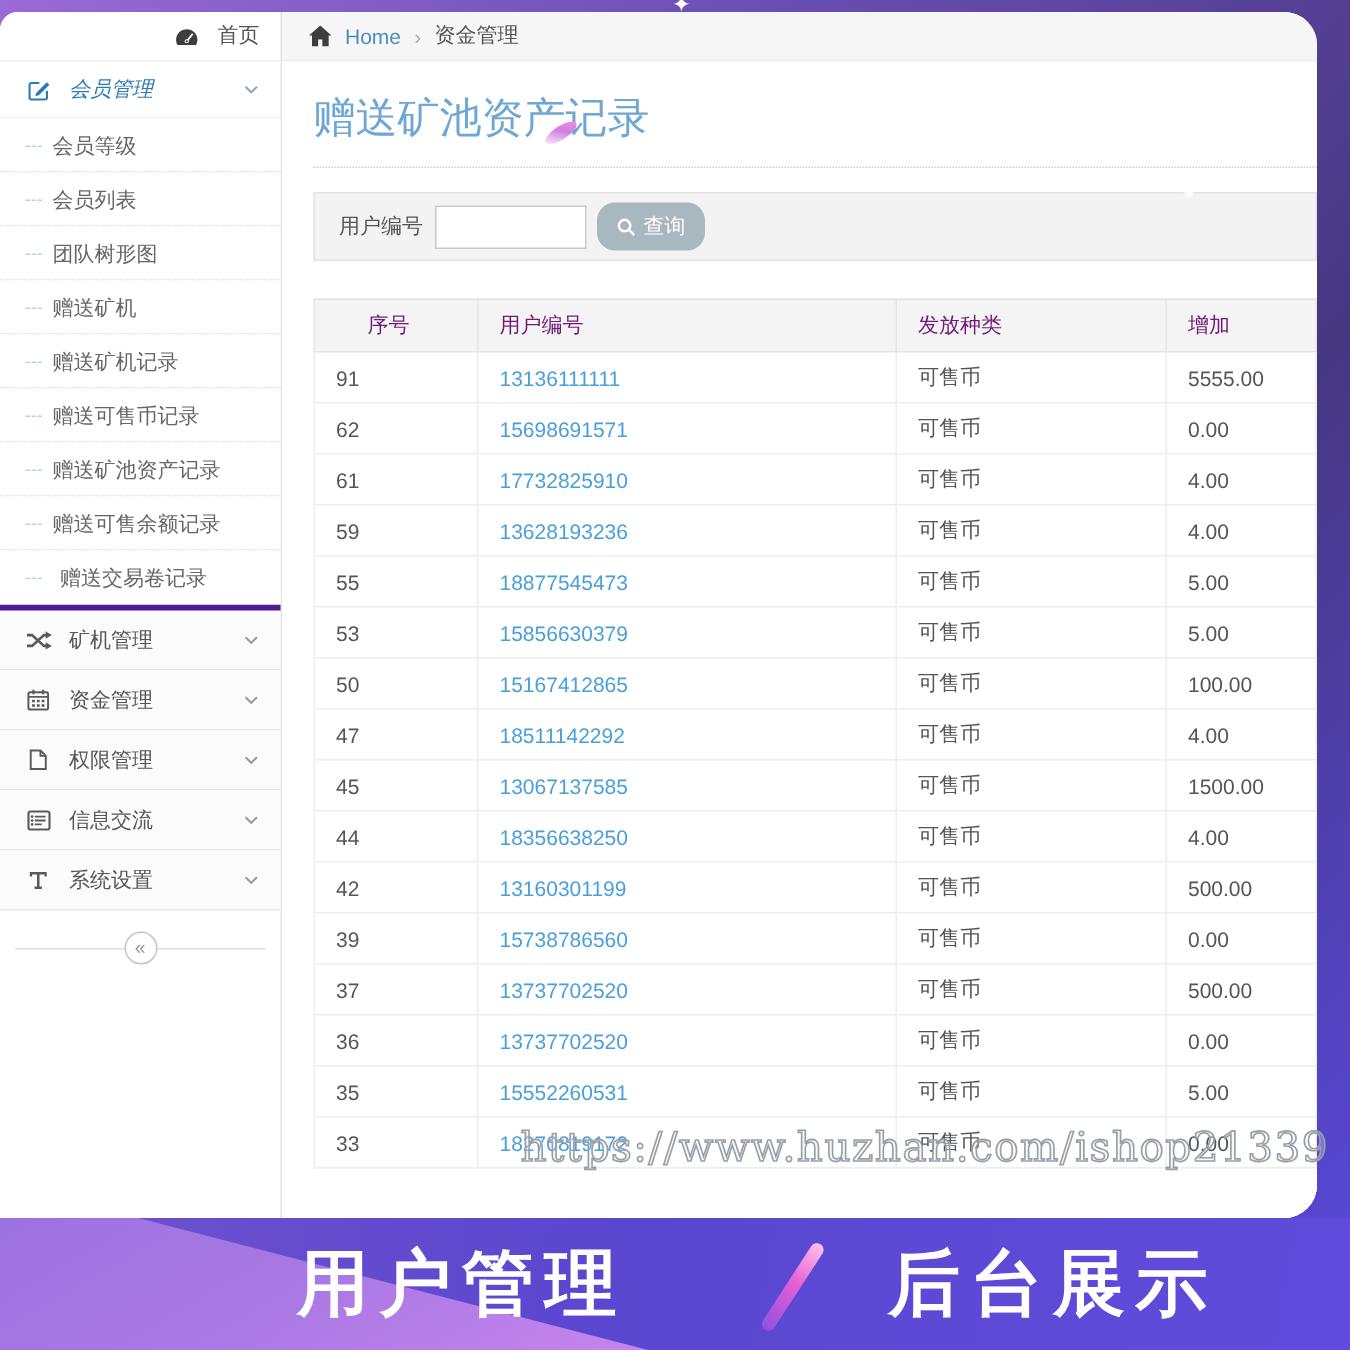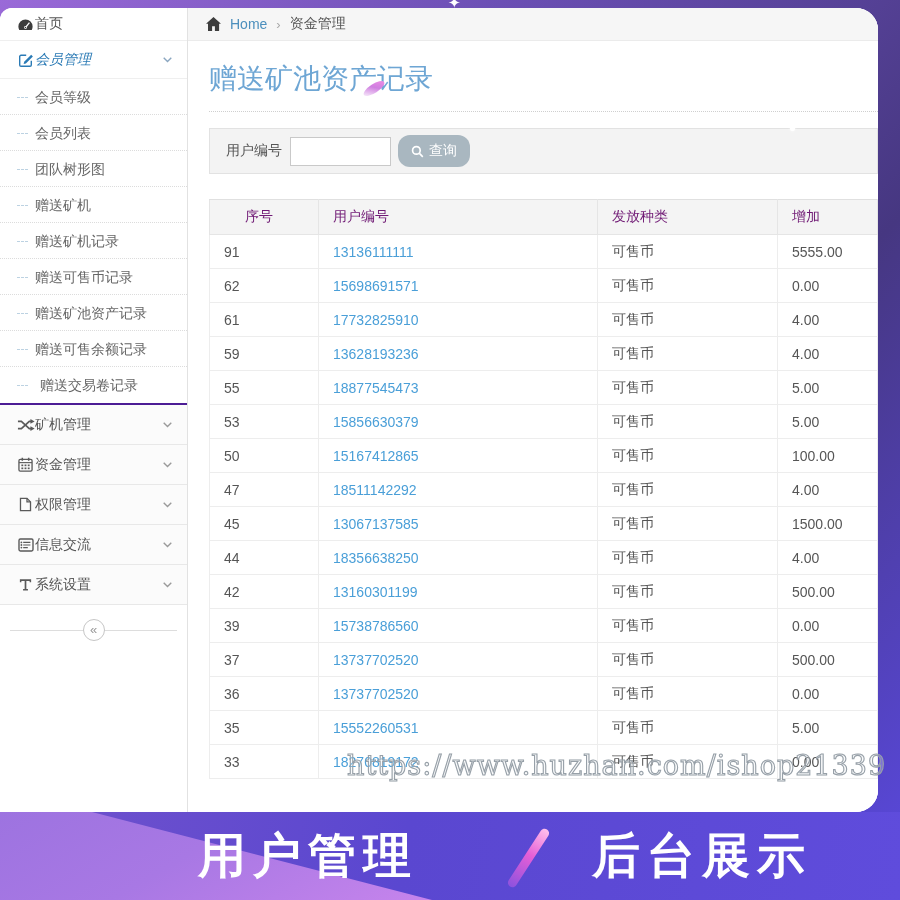--- a/index.html
+++ b/index.html
@@ -9,29 +9,29 @@
     background: linear-gradient(135deg, #9a6ad8 0%, #6b4fb4 28%, #463781 62%, #5a49e0 100%);
     position: relative; color:#555;
   }
   
   .card {
     position:absolute; left:0; top:8px; width:878px; height:804px;
     background:#fff; border-radius:12px 22px 22px 0; overflow:hidden; display:flex;
   }
   
   .sidebar { width:188px; min-width:188px; background:#fff; border-right:1px solid #e2e2e2; }
-  .side-row { height:33px; display:flex; align-items:center; 
-    padding:0 14px 0 16px; border-bottom:1px solid #efefef; font-size:14px; color:#555; cursor:pointer; }
+  .side-row { height:33px; display:flex; align-items:center; gap:11px;
+    padding:0 14px 0 16px; border-bottom:1px solid #efefef; font-size:14px; color:#555; cursor:pointer;justify-content:flex-end; }
   .side-row.parent { height:38px; }
   .side-row .icon { display:flex; align-items:center; color:#5a5a5a; width:19px; justify-content:center; }
   .side-row.active-parent { color:#2a7ab5;font-style:italic; }
   .side-row.active-parent .icon { color:#2a7ab5; }
   .chev { margin-left:auto; display:flex; align-items:center; color:#8aa6c0; }
   .side-row.group .chev { color:#9a9a9a; }
-  .submenu { position:relative; border-bottom:2px solid #4c1d95; }
+  .submenu { position:relative; border-bottom:4px solid #4c1d95; }
   .submenu::before { content:""; position:absolute; left:17px; top:0; bottom:17px;
     border-left:1px dashed #bcd2e2; }
   .sub-item { height:36px; line-height:36px; padding-left:35px; font-size:14px; color:#666;
     border-bottom:1px dotted #dcdcdc; position:relative; cursor:pointer; background:#fff; }
   .sub-item:last-child { border-bottom:none;padding-left:40px; }
   .sub-item::before { content:""; position:absolute; left:17px; top:18px; width:11px;
     border-top:1px dashed #bcd2e2; }
   .side-row.group { height:40px; background:#fbfbfb; border-bottom:1px solid #e8e8e8; }
   .collapse-bar { margin-top:13px; position:relative; height:24px; display:flex;
     align-items:center; justify-content:center; cursor:pointer; }

